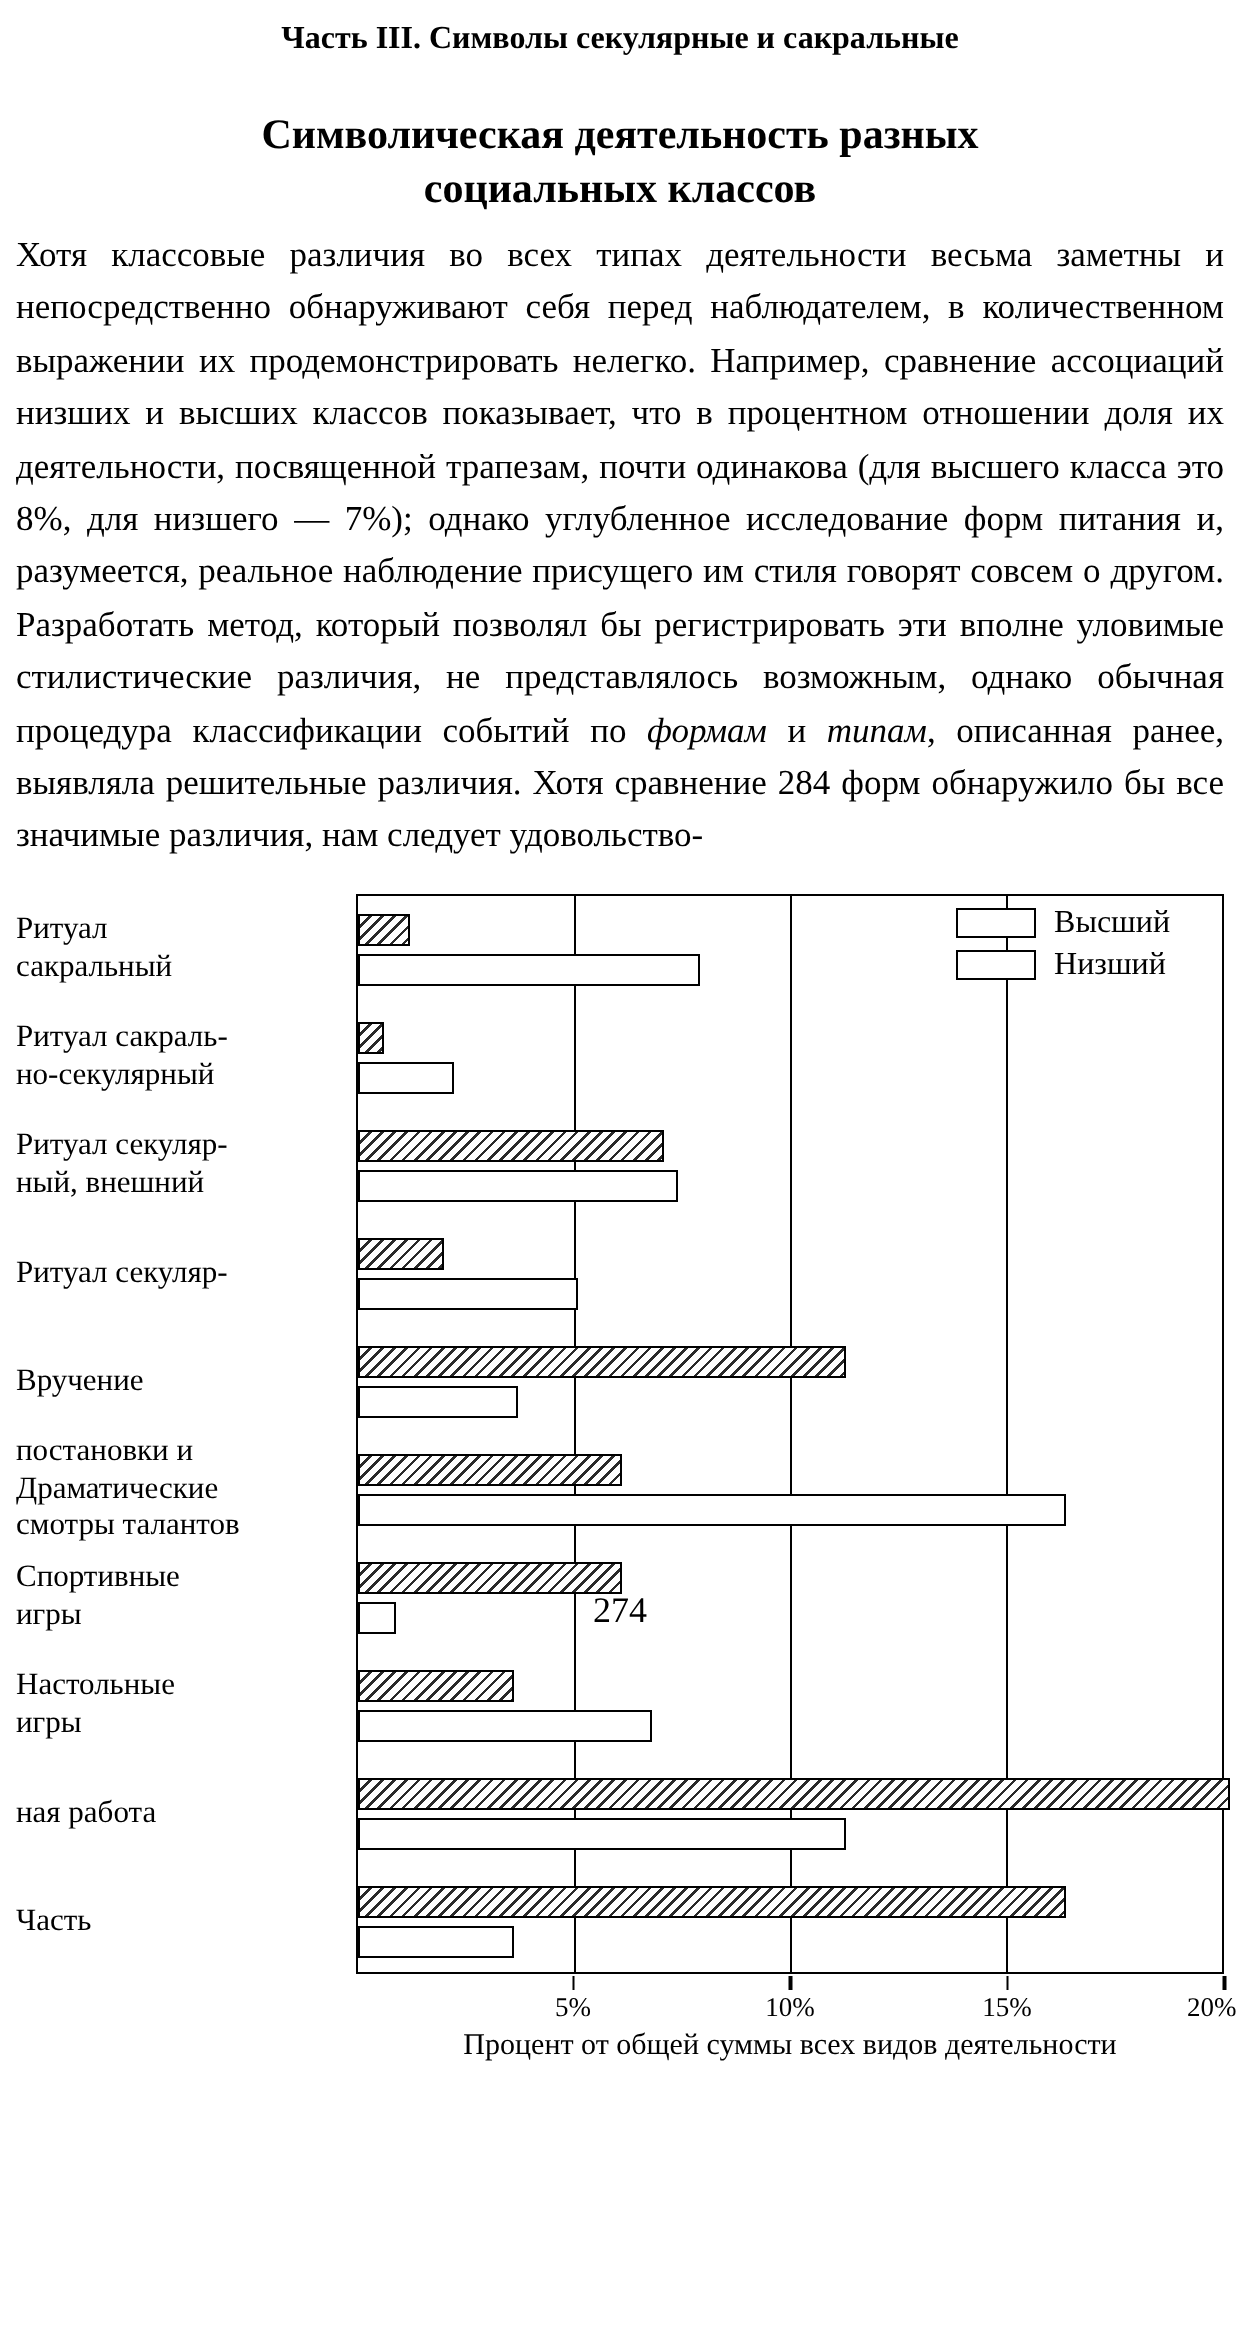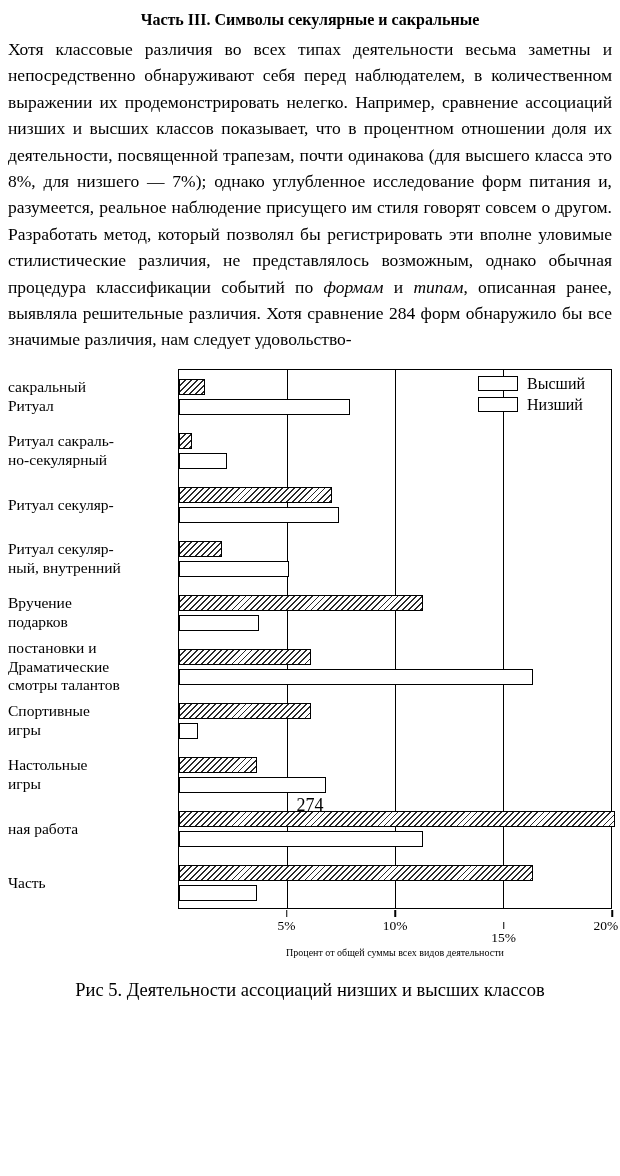--- a/index.html
+++ b/index.html
@@ -50,61 +50,61 @@
   .legend {
     position:absolute; top:6px; right:26px; display:flex; flex-direction:column;
     gap:5px; z-index:2;text-align:right;
   }
   .legend-entry { display:flex; align-items:center; gap:9px; }
   .swatch { width:40px; height:15px; border:1px solid #000; background:#fff; display:inline-block; }
   .legend-label { font-size:16px; line-height:16px; }
 
   .x-axis { position:relative; margin-left:170px; height:26px; }
   .tick { position:absolute; top:0; width:1.5px; height:7px; background:#000; transform:translateX(-50%); }
-  .t1 { left:25%; } .t2 { left:50%; } .t3 { left:75%;margin-top:12px; } .t4 { left:100%; }
+  .t1 { left:25%; } .t2 { left:50%; } .t3 { left:75%; } .t4 { left:100%; }
   .tick-label { position:absolute; top:8px; font-size:13.5px; transform:translateX(-50%); white-space:nowrap; }
   .tl4 { transform:translateX(-75%); }
-  .x-title { margin-left:170px; text-align:center; font-size:10px; margin-top:11px; }
+  .x-title { margin-left:170px; text-align:center; font-size:15px; margin-top:1px; }
 
   .caption { margin-top:22px; text-align:center; font-size:18.5px; }
   .page-number {
     position:absolute; bottom:12px; left:0; width:100%;
     text-align:center; font-size:18px;
   }
 </style>
 </head>
 <body>
 
 <div class="page">
 
   <div class="running-header">Часть III. Символы секулярные и сакральные</div>
 
+  <h1 class="title"><span>Символическая деятельность разных</span><br><span>социальных классов</span></h1>
 
   <p class="body-text"><span>Хотя классовые различия во всех типах деятельности весьма заметны и непосредственно обнаруживают себя перед наблюдателем, в количественном выражении их продемонстрировать нелегко. Например, сравнение ассоциаций низших и высших классов показывает, что в процентном отношении доля их деятельности, посвященной трапезам, почти одинакова (для высшего класса это 8%, для низшего — 7%); однако углубленное исследование форм питания и, разумеется, реальное наблюдение присущего им стиля говорят совсем о другом. Разработать метод, который позволял бы регистрировать эти вполне уловимые стилистические различия, не представлялось возможным, однако обычная процедура классификации событий по </span><i>формам</i><span> и </span><i>типам</i><span>, описанная ранее, выявляла решительные различия. Хотя сравнение 284 форм обнаружило бы все значимые различия, нам следует удовольство-</span></p>
 
   <div class="chart-wrap">
     <div class="labels-col">
         <div class="cat-label">
+          <span>Ритуал</span>
           <span>сакральный</span>
-          <span>Ритуал</span>
         </div>
         <div class="cat-label">
           <span>Ритуал сакраль-</span>
           <span>но-секулярный</span>
         </div>
         <div class="cat-label">
           <span>Ритуал секуляр-</span>
+          <span>ный, внешний</span>
         </div>
         <div class="cat-label">
           <span>Ритуал секуляр-</span>
-          <span>ный, внутренний</span>
         </div>
         <div class="cat-label">
           <span>Вручение</span>
-          <span>подарков</span>
         </div>
         <div class="cat-label">
           <span>постановки и</span>
           <span>Драматические</span>
           <span>смотры талантов</span>
         </div>
         <div class="cat-label">
           <span>Спортивные</span>
           <span>игры</span>
         </div>
@@ -182,17 +182,16 @@
     <div class="tick t3"></div>
     <div class="tick t4"></div>
     <span class="tick-label t1">5%</span>
     <span class="tick-label t2">10%</span>
     <span class="tick-label t3">15%</span>
     <span class="tick-label t4 tl4">20%</span>
   </div>
 
   <div class="x-title">Процент от общей суммы всех видов деятельности</div>
 
-  <div class="caption">Рис 5. Деятельности ассоциаций низших и высших классов</div>
 
   <div class="page-number">274</div>
 
 </div>
 
 </body></html>

